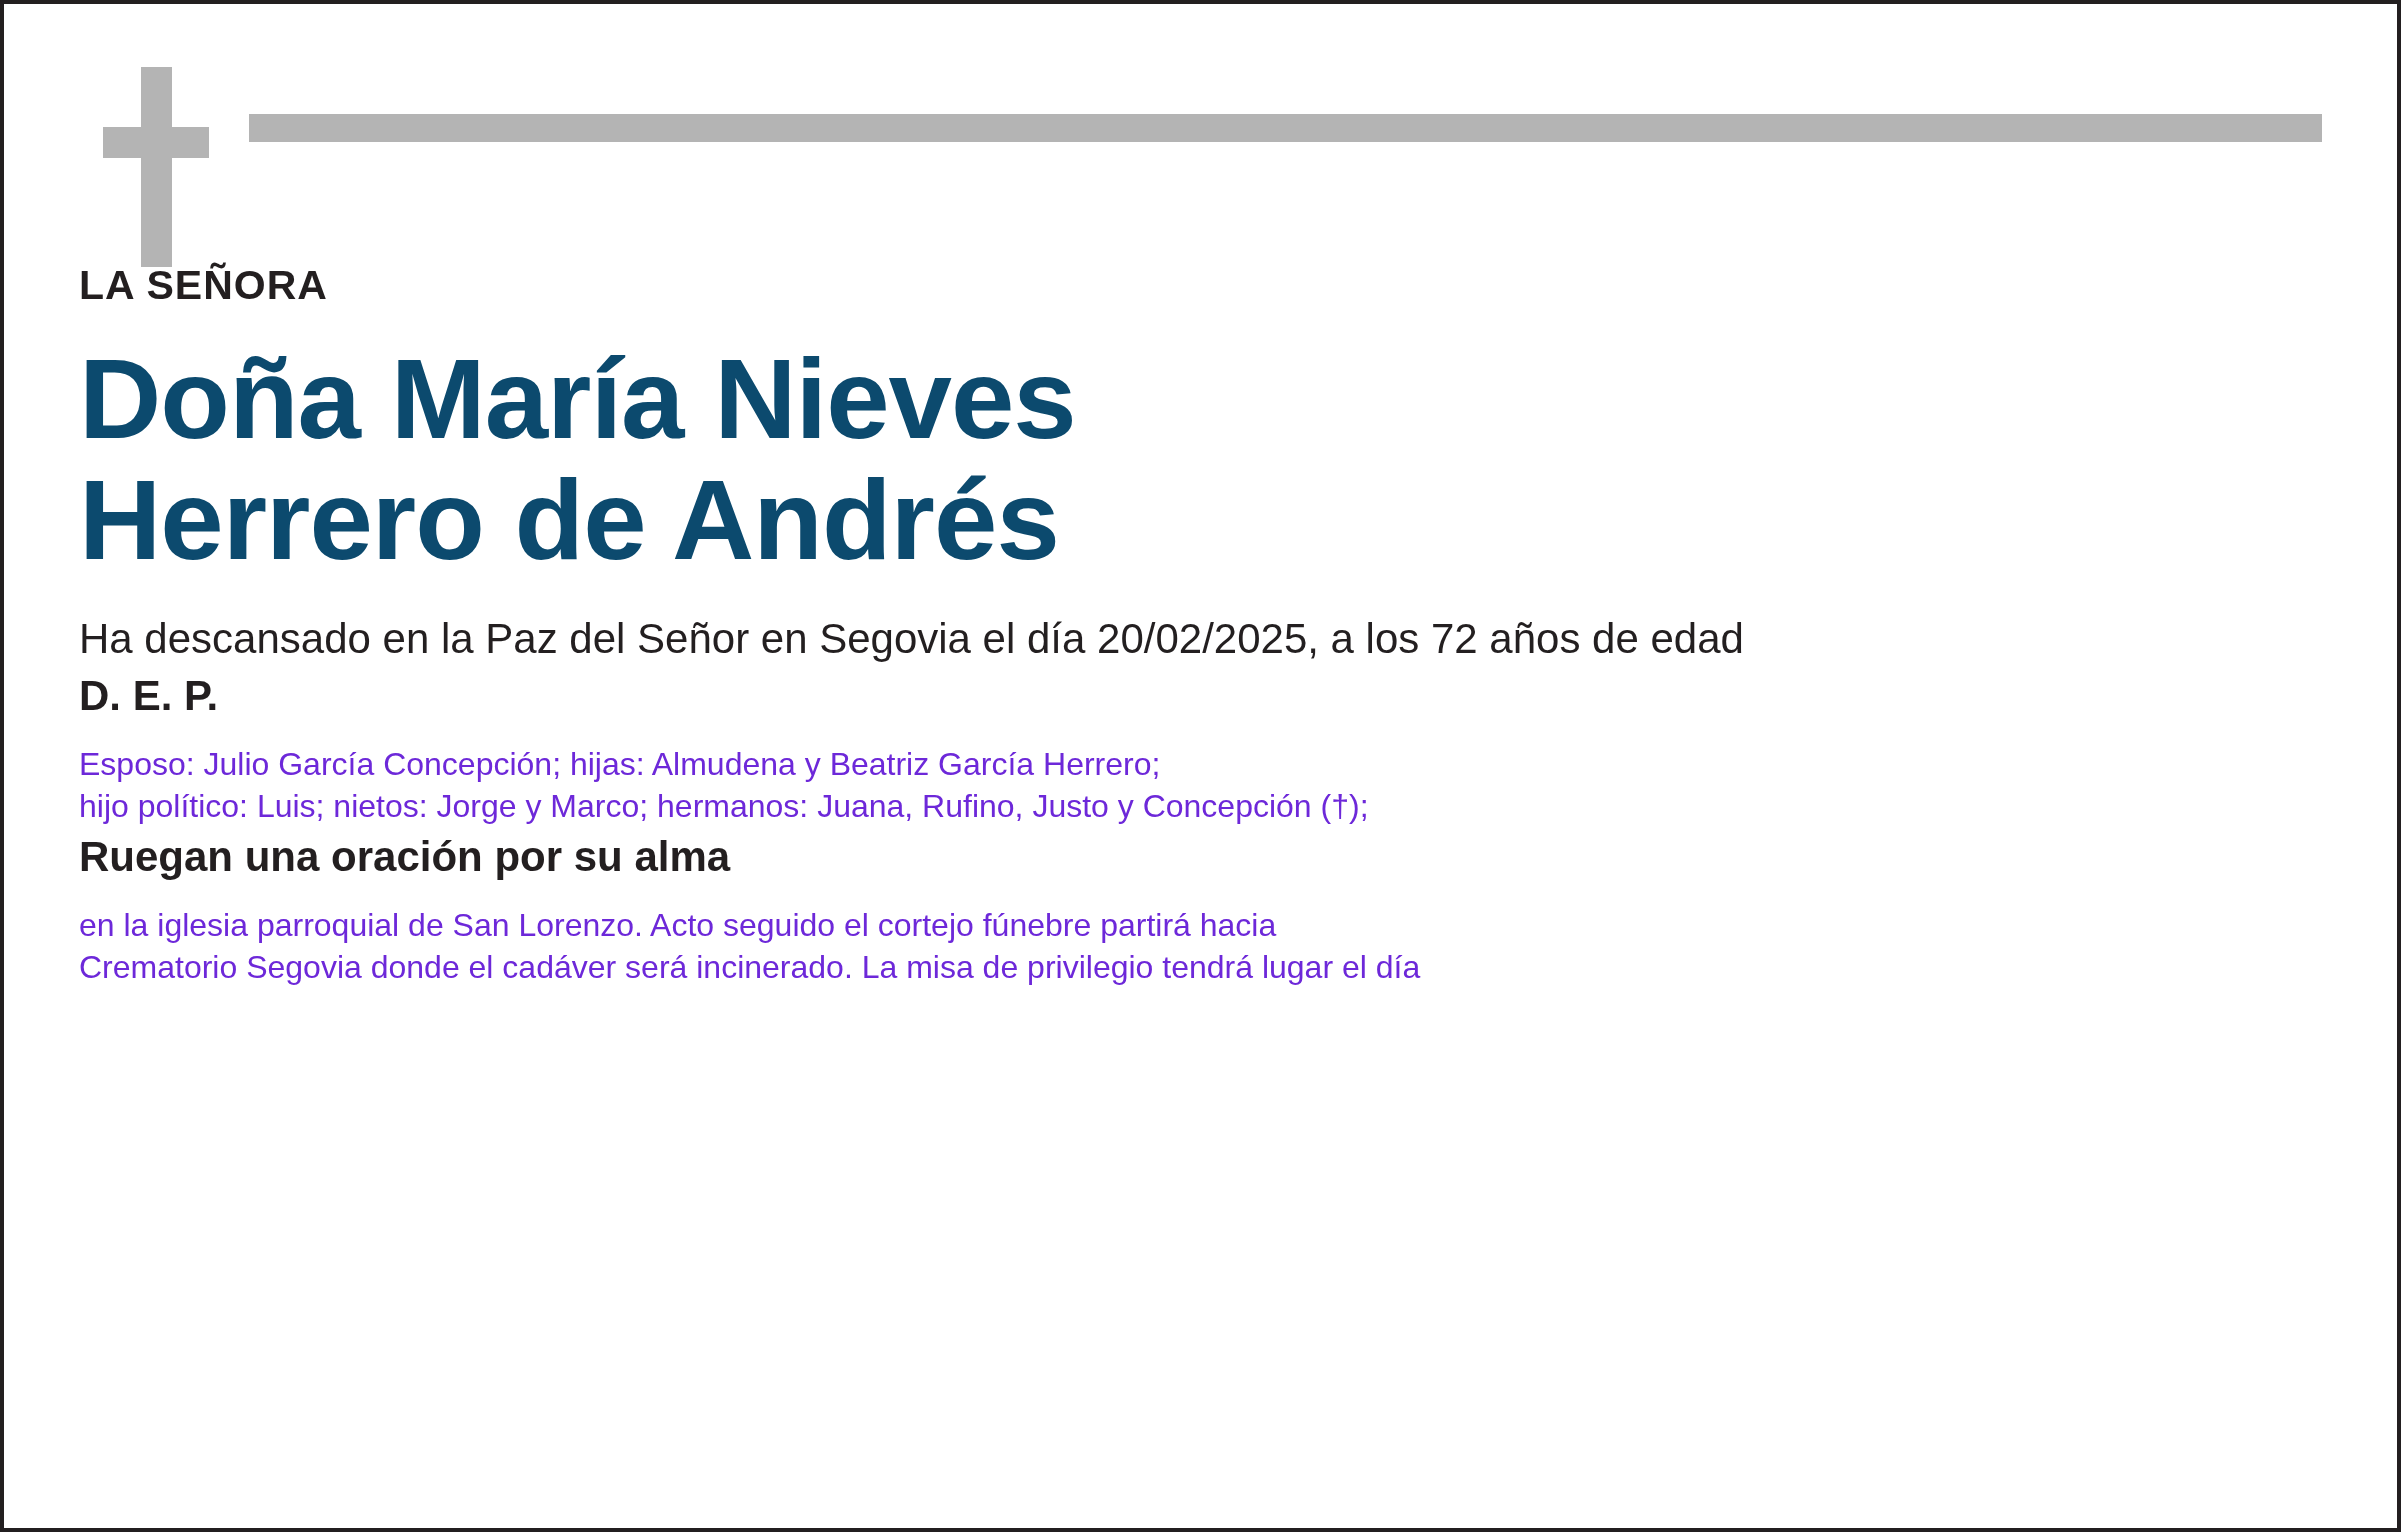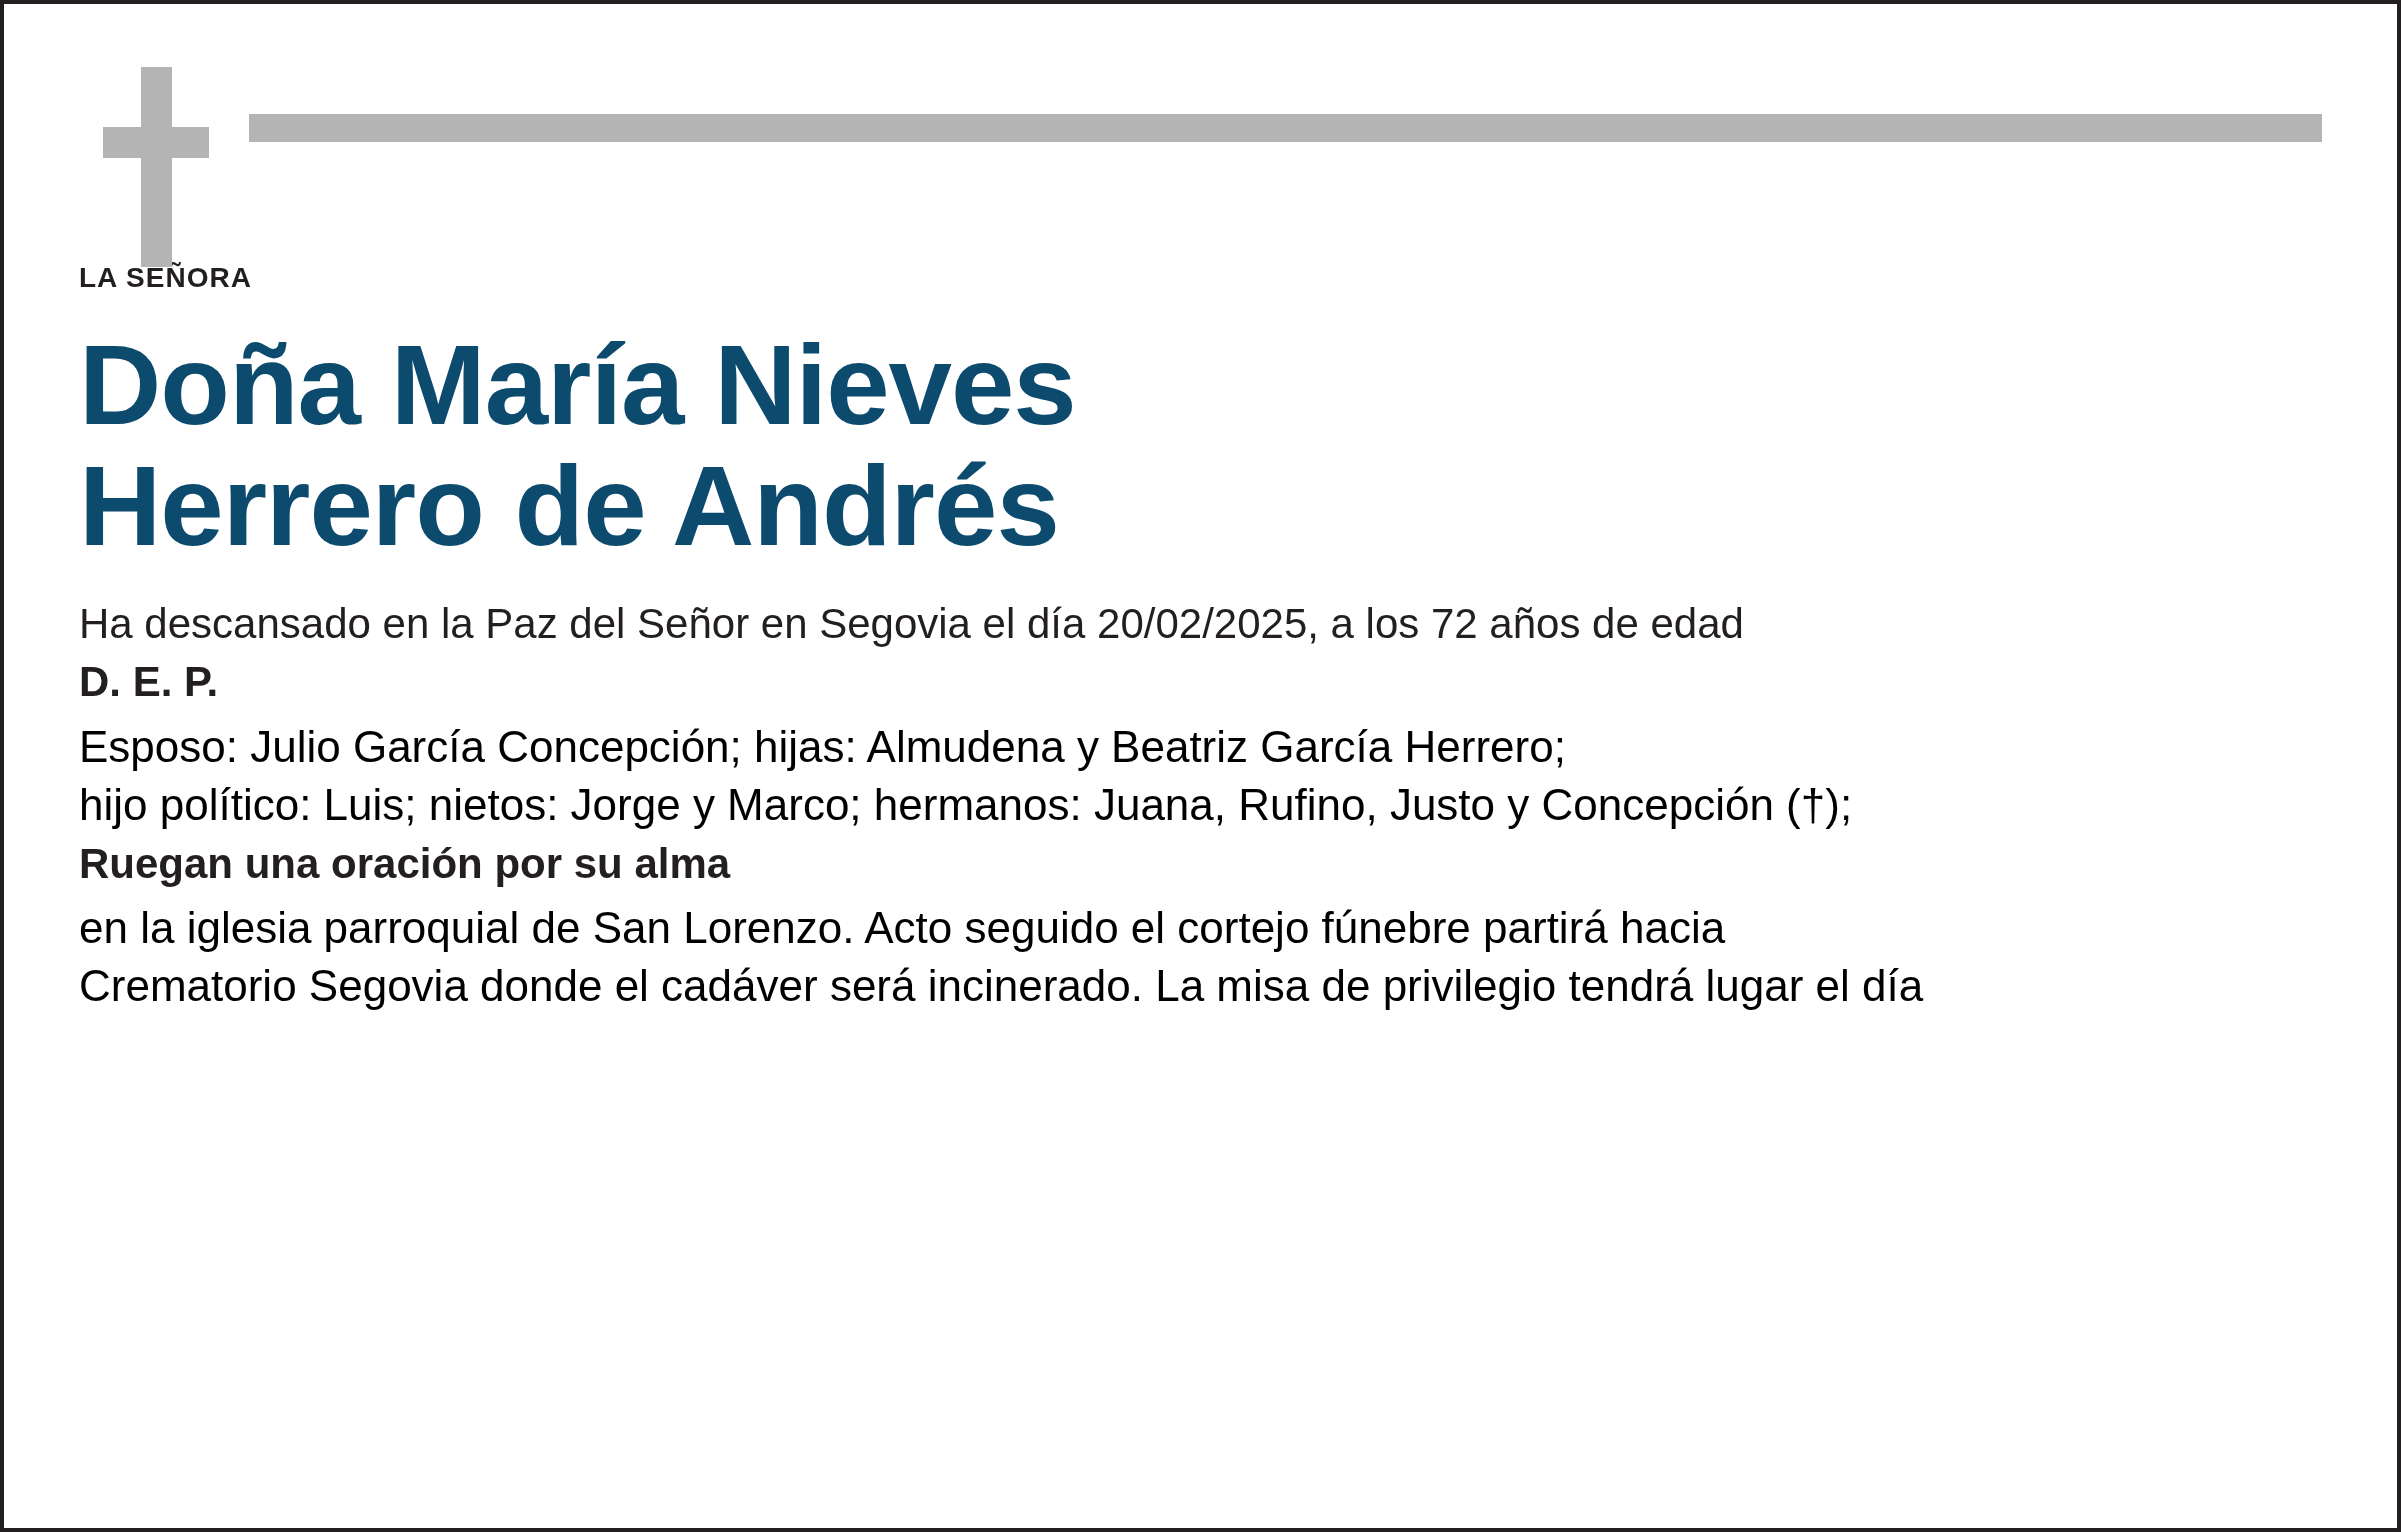--- a/index.html
+++ b/index.html
@@ -58,21 +58,21 @@
     position: absolute;
     left: 170px;
     right: 0;
     top: 62px;
     height: 28px;
     background: #b4b4b4;
   }
 
   
   .eyebrow {
-    font-size: 28px;
+    font-size: 41px;
     font-weight: bold;
     letter-spacing: 1px;
     color: #231f20;
     margin: 0 0 18px 0;
     line-height: 1.1;
   }
   .deceased-name {
     font-size: 114px;
     font-weight: bold;
     color: #0c4a6e;
@@ -86,24 +86,24 @@
   .body-line {
     font-size: 42px;
     color: #231f20;
     line-height: 1.3;
     margin: 0 0 3px 0;
   }
   .body-line.bold {
     font-weight: bold;
   }
   .paragraph {
-    font-size: 44px;
-    color: #000000;
+    font-size: 32px;
+    color: #6d28d9;
     line-height: 1.32;
-    margin: 5px 0 3px 0;
+    margin: 16px 0 3px 0;
   }
   .paragraph span {
     display: block;
   }
 </style>
 </head>
 <body>
 
 <div class="obituary-frame">
 

